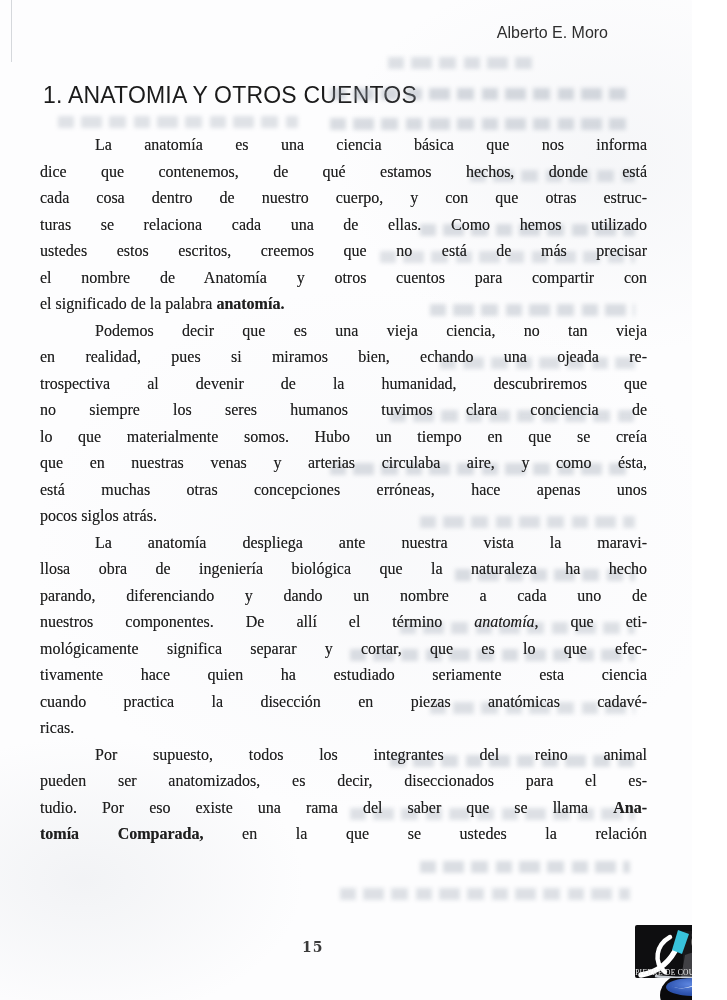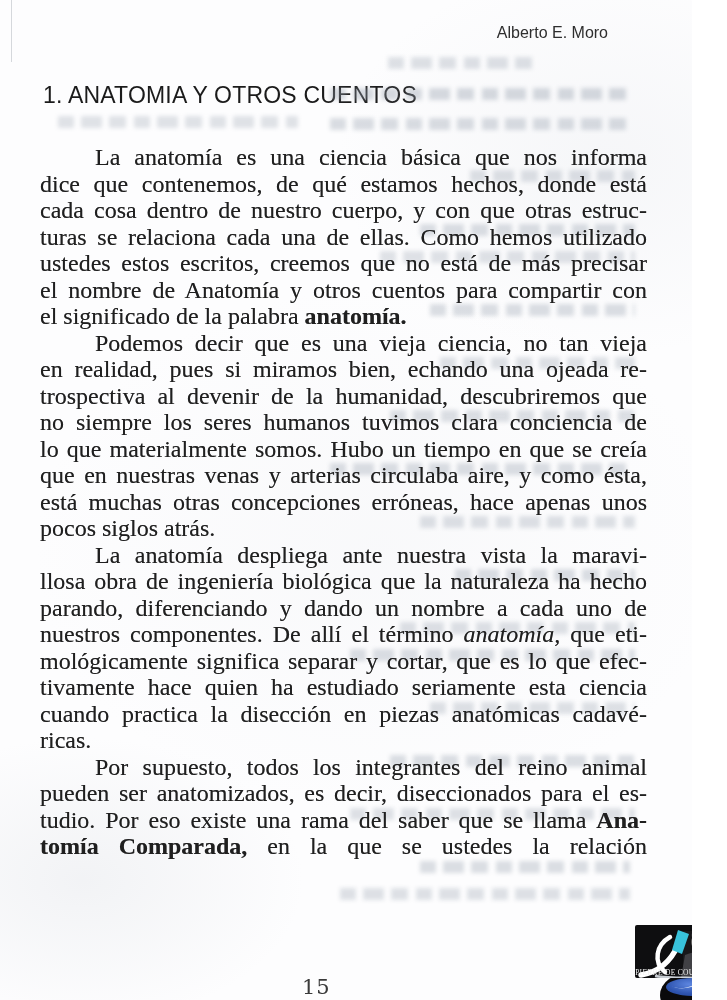--- a/index.html
+++ b/index.html
@@ -20,35 +20,36 @@
     font-family:"Liberation Sans","DejaVu Sans",sans-serif;
     font-size:16px;color:#2e2e2e;
   }
   .title{
     position:absolute;left:43px;top:82px;margin:0;
     font-family:"Liberation Sans","DejaVu Sans",sans-serif;
     font-size:23px;font-weight:400;color:#1b1b1b;
     letter-spacing:.2px;white-space:nowrap;
   }
   .textcol{
-    position:absolute;left:40px;top:144px;width:607px;
-    font-size:24px;line-height:26.5px;color:#1f1f1f;
+    position:absolute;left:40px;top:132px;width:607px;
+    font-size:16px;line-height:26.5px;color:#1f1f1f;
     text-shadow:0 0 .4px rgba(30,30,30,.55);
     z-index:2;
   }
   .ln{text-align:justify;text-align-last:justify;}
   .ln.first{padding-left:55px;}
   .ln.last{text-align-last:left;}
   .ln b,.ln strong{font-weight:700;}
   .ln i,.ln em{font-style:italic;}
   .pagenum{
-    position:absolute;left:302px;top:975px;
-    font-size:21px;color:#3a3a3a;letter-spacing:1px;
+    position:absolute;left:302px;top:939px;
+    font-size:14px;color:#3a3a3a;letter-spacing:1px;
     font-family:"DejaVu Serif",serif;
     z-index:2;
+    font-weight:bold;
   }
   
   .ghost{
     position:absolute;height:12px;z-index:1;
     background:repeating-linear-gradient(90deg,
       rgba(148,158,172,.75) 0 16px, transparent 16px 23px,
       rgba(148,158,172,.75) 23px 44px, transparent 44px 51px,
       rgba(148,158,172,.75) 51px 68px, transparent 68px 76px);
     filter:blur(2px);
   }

